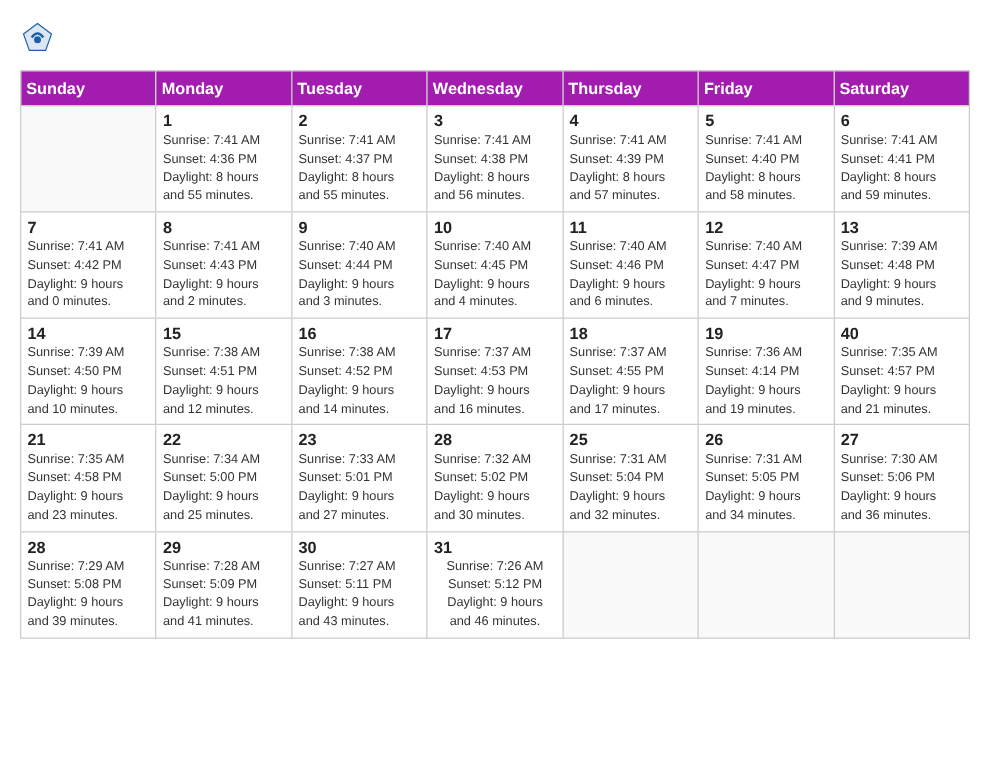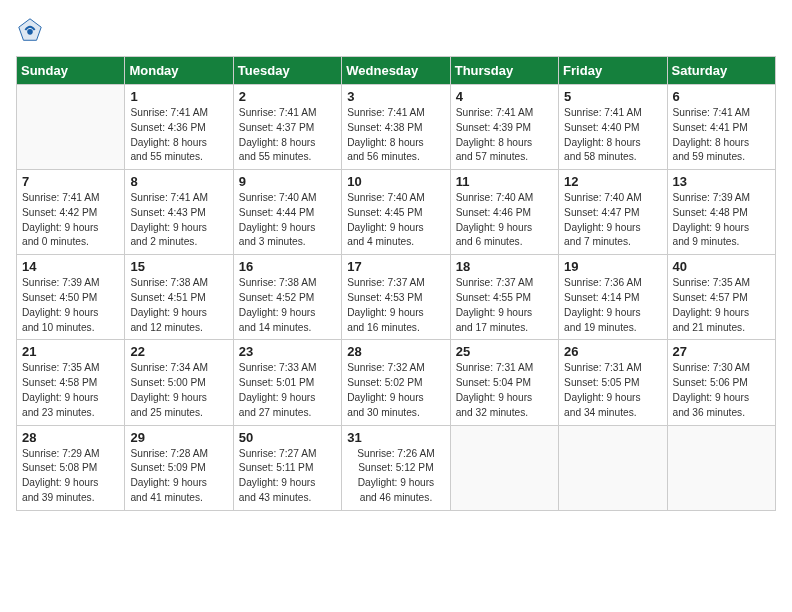--- a/index.html
+++ b/index.html
@@ -51,21 +51,21 @@
     .location {
       font-size: 14px;
       color: #444;
     }
     table {
       width: 100%;
       border-collapse: collapse;
       table-layout: fixed;
     }
     th {
-      background-color: #15803d;
+      background-color: #a21caf;
       color: #fff;
       font-size: 13px;
       font-weight: bold;
       padding: 6px 4px;
       text-align: left;
       border: 1px solid #ccc;
     }
     td {
       border: 1px solid #ccc;
       vertical-align: top;
@@ -333,21 +333,21 @@
 and 39 minutes.</div>
         </td>
         <td>
           <span class="day-number">29</span>
           <div class="cell-text" style="white-space: pre-line;">Sunrise: 7:28 AM
 Sunset: 5:09 PM
 Daylight: 9 hours
 and 41 minutes.</div>
         </td>
         <td>
-          <span class="day-number">50</span>
+          <span class="day-number">30</span>
           <div class="cell-text" style="white-space: pre-line;">Sunrise: 7:27 AM
 Sunset: 5:11 PM
 Daylight: 9 hours
 and 43 minutes.</div>
         </td>
         <td>
           <span class="day-number">31</span>
           <div class="cell-text" style="white-space: pre-line; text-align: center;">Sunrise: 7:26 AM
 Sunset: 5:12 PM
 Daylight: 9 hours

